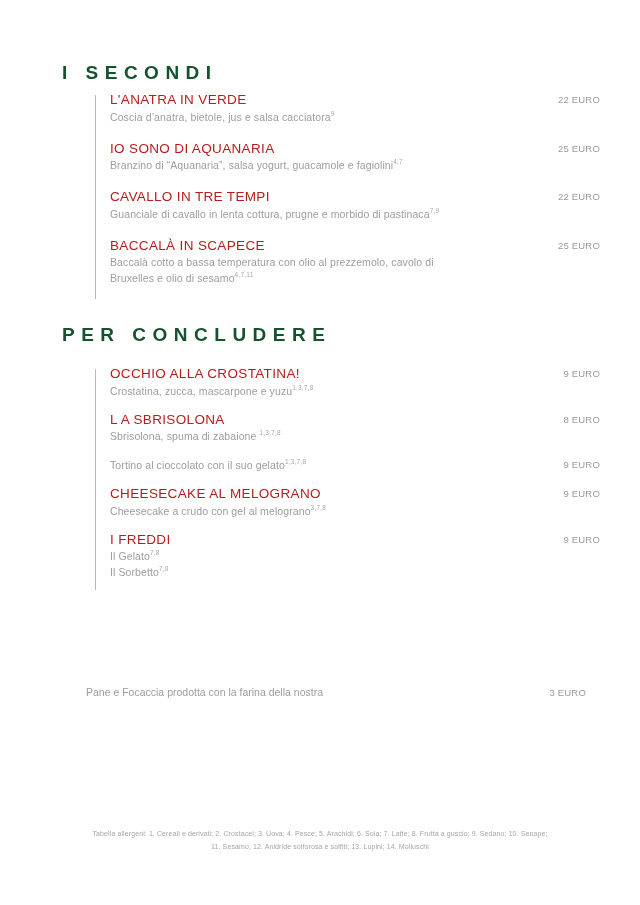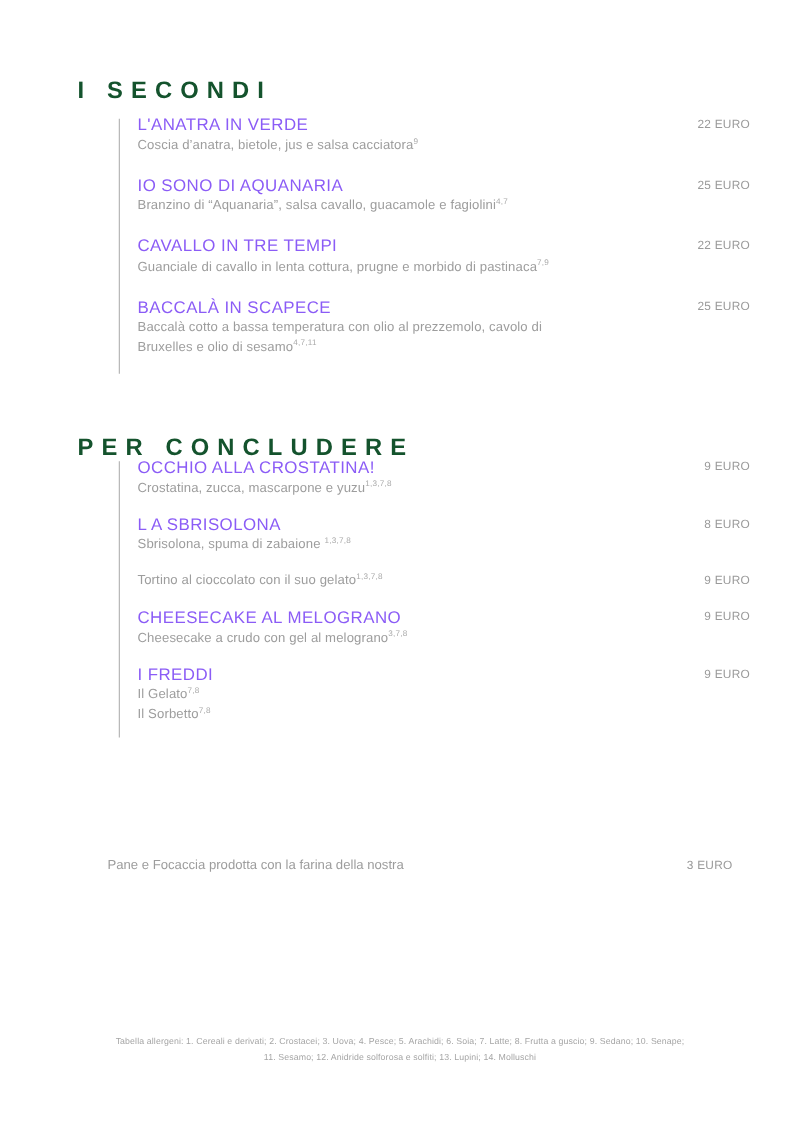--- a/index.html
+++ b/index.html
@@ -25,21 +25,21 @@
   .section-heading {
     position: absolute;
     left: 62px;
     font-size: 19px;
     font-weight: bold;
     letter-spacing: 6.5px;
     color: #14532d;
     white-space: nowrap;
   }
   #heading-secondi { top: 62px; }
-  #heading-concludere { top: 348px; }
+  #heading-concludere { top: 324px; }
 
   
   .dish-block {
     position: absolute;
     left: 95px;
     width: 505px;
   }
   #block-secondi { top: 92px; }
   #block-dolci   { top: 366px; }
 
@@ -57,21 +57,21 @@
     padding-left: 15px;
     display: flex;
     align-items: flex-start;
     justify-content: space-between;
   }
   .dish-text { max-width: 420px; }
 
   .dish-name {
     font-size: 13.5px;
     letter-spacing: 0.35px;
-    color: #8b5cf6;
+    color: #b91c1c;
     line-height: 1.25;
     white-space: nowrap;
   }
   .dish-desc {
     font-size: 10.5px;
     color: #9d9d9d;
     line-height: 1.45;
     letter-spacing: 0.1px;
   }
   .dish-desc .sub-line { display: block; }
@@ -145,21 +145,21 @@
           <span>Coscia d’anatra, bietole, jus e salsa cacciatora</span><sup class="alg">9</sup>
         </div>
       </div>
       <div class="price">22 EURO</div>
     </div>
 
     <div class="dish">
       <div class="dish-text">
         <div class="dish-name">IO SONO DI AQUANARIA</div>
         <div class="dish-desc">
-          <span>Branzino di “Aquanaria”, salsa cavallo, guacamole e fagiolini</span><sup class="alg">4,7</sup>
+          <span>Branzino di “Aquanaria”, salsa yogurt, guacamole e fagiolini</span><sup class="alg">4,7</sup>
         </div>
       </div>
       <div class="price">25 EURO</div>
     </div>
 
     <div class="dish">
       <div class="dish-text">
         <div class="dish-name">CAVALLO IN TRE TEMPI</div>
         <div class="dish-desc">
           <span>Guanciale di cavallo in lenta cottura, prugne e morbido di pastinaca</span><sup class="alg">7,9</sup>

